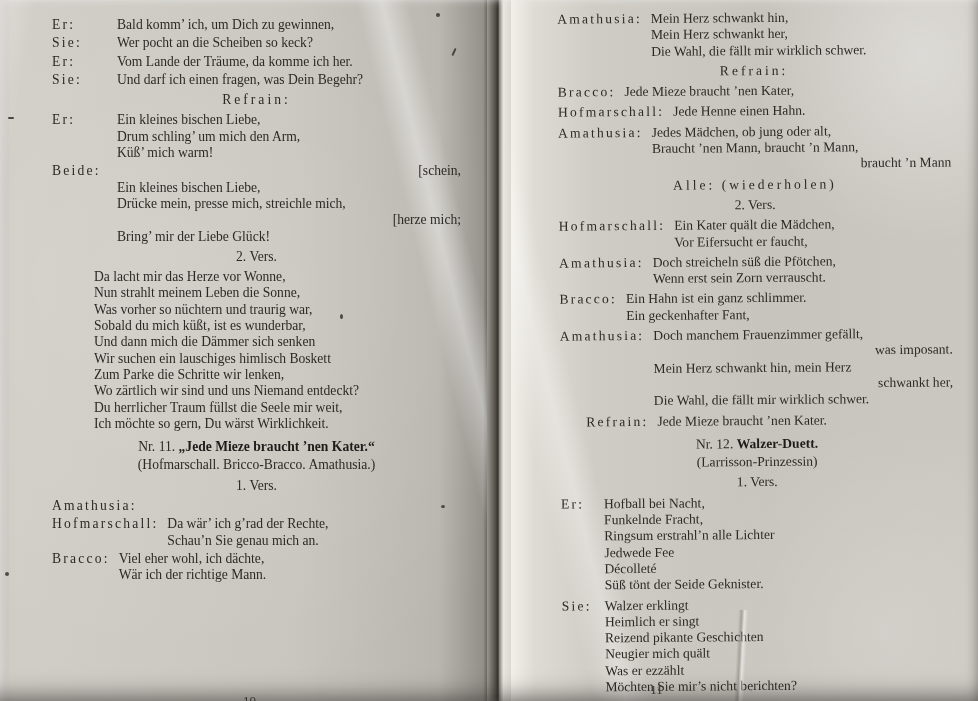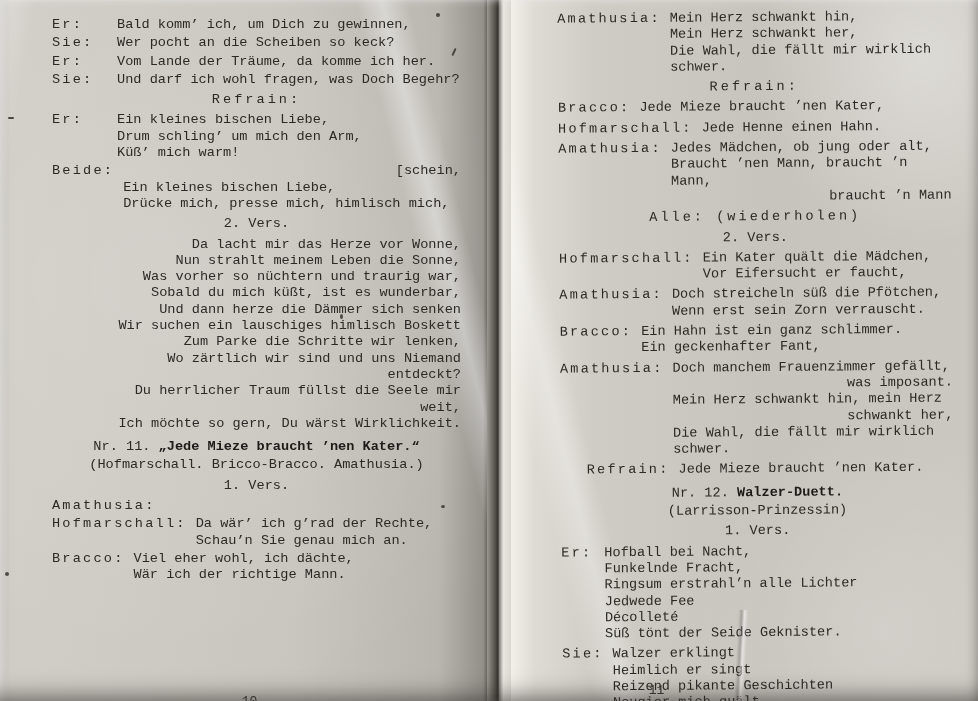--- a/index.html
+++ b/index.html
@@ -1,17 +1,17 @@
 <!DOCTYPE html>
 <html><head>
 <meta charset="utf-8">
 <style>
   html,body{margin:0;padding:0;background:#555;}
   .scan{position:relative;width:978px;height:701px;overflow:hidden;
-        font-family:Liberation Mono, monospace;color:#2c2a26;background:#c6c3bc;}
+        font-family:Liberation Serif, serif;color:#2c2a26;background:#c6c3bc;}
   .spread{display:flex;height:100%;}
   .page{position:relative;height:100%;}
   .page-left{flex:0 0 487px;
     background:
       linear-gradient(76deg, transparent 80%, rgba(255,255,255,.38) 84%, transparent 88%),
       linear-gradient(100deg, rgba(255,255,255,.30) 0%, transparent 6%),
       radial-gradient(140% 90% at 30% 40%, rgba(255,255,255,.14), transparent 70%),
       linear-gradient(to right,#d0cdc6,#c8c5be 60%,#b9b6af 90%,#93908a 99.2%,#6b6862);}
   .page-right{flex:1;
     background:
@@ -24,21 +24,21 @@
   .content{position:absolute;inset:0;font-size:13.6px;line-height:16.3px;}
   .page-left .content{padding:17px 26px 0 52px;}
   .page-right .content{padding:12px 28px 0 46px;transform:rotate(-0.45deg);transform-origin:left top;}
   .dlg{display:flex;align-items:flex-start;margin-bottom:2px;}
   .page-right .dlg{margin-bottom:4px;}
   .spk{letter-spacing:2.2px;white-space:nowrap;flex:0 0 auto;}
   .spk.w56{min-width:56px;}
   .spk.w36{min-width:34px;}
   .txt{flex:1;margin-left:9px;}
   .ln.right{text-align:right;}
-  .stanza{margin-left:42px;margin-bottom:6px;text-align:right;}
+  .stanza{margin-left:42px;margin-bottom:6px;}
   .heading{text-align:center;margin:4px 0;}
   .heading.spaced{letter-spacing:3px;}
   .title{text-align:center;margin:7px 0 2px;}
   b{font-weight:700;color:#1d1c19;}
   .cast{text-align:center;}
   .pagenum{position:absolute;width:100%;text-align:center;font-size:13px;color:#3a3833;}
   .page-left .pagenum{bottom:-8px;left:6px;}
   .page-right .pagenum{bottom:3px;left:-88px;}
   .fold{position:absolute;left:225px;bottom:-4px;width:10px;height:95px;transform:rotate(3deg);
     background:linear-gradient(90deg,transparent,rgba(70,66,60,.28) 35%,rgba(255,255,255,.5) 62%,transparent);}
@@ -70,47 +70,49 @@
           </div>
           <div class="dlg">
             <span class="spk w56">Er:</span>
             <div class="txt">
               <div class="ln">Vom Lande der Träume, da komme ich her.</div>
             </div>
           </div>
           <div class="dlg">
             <span class="spk w56">Sie:</span>
             <div class="txt">
-              <div class="ln">Und darf ich wohl fragen, was Doch Begehr?</div>
+              <div class="ln">Und darf ich einen fragen, was Dein Begehr?</div>
             </div>
           </div>
           <div class="heading spaced">Refrain:</div>
           <div class="dlg">
             <span class="spk w56">Er:</span>
             <div class="txt">
               <div class="ln">Ein kleines bischen Liebe,</div>
               <div class="ln">Drum schling’ um mich den Arm,</div>
               <div class="ln">Küß’ mich warm!</div>
             </div>
           </div>
           <div class="dlg">
             <span class="spk w56">Beide:</span>
             <div class="txt">
               <div class="ln right">[schein,</div>
               <div class="ln">Ein kleines bischen Liebe,</div>
-              <div class="ln">Drücke mich, presse mich, himlisch mich,</div>
+              <div class="ln">Drücke mein, presse mich, streichle mich,</div>
+              <div class="ln right">[herze mich;</div>
+              <div class="ln">Bring’ mir der Liebe Glück!</div>
             </div>
           </div>
           <div class="heading">2. Vers.</div>
           <div class="stanza">
             <div class="ln">Da lacht mir das Herze vor Wonne,</div>
             <div class="ln">Nun strahlt meinem Leben die Sonne,</div>
             <div class="ln">Was vorher so nüchtern und traurig war,</div>
             <div class="ln">Sobald du mich küßt, ist es wunderbar,</div>
-            <div class="ln">Und dann herze die Dämmer sich senken</div>
+            <div class="ln">Und dann mich die Dämmer sich senken</div>
             <div class="ln">Wir suchen ein lauschiges himlisch Boskett</div>
             <div class="ln">Zum Parke die Schritte wir lenken,</div>
             <div class="ln">Wo zärtlich wir sind und uns Niemand entdeckt?</div>
             <div class="ln">Du herrlicher Traum füllst die Seele mir weit,</div>
             <div class="ln">Ich möchte so gern, Du wärst Wirklichkeit.</div>
           </div>
           <div class="title">Nr. 11. <b>„Jede Mieze braucht ’nen Kater.“</b></div>
           <div class="cast">(Hofmarschall.  Bricco-Bracco.  Amathusia.)</div>
           <div class="heading">1. Vers.</div>
           <div class="dlg">

